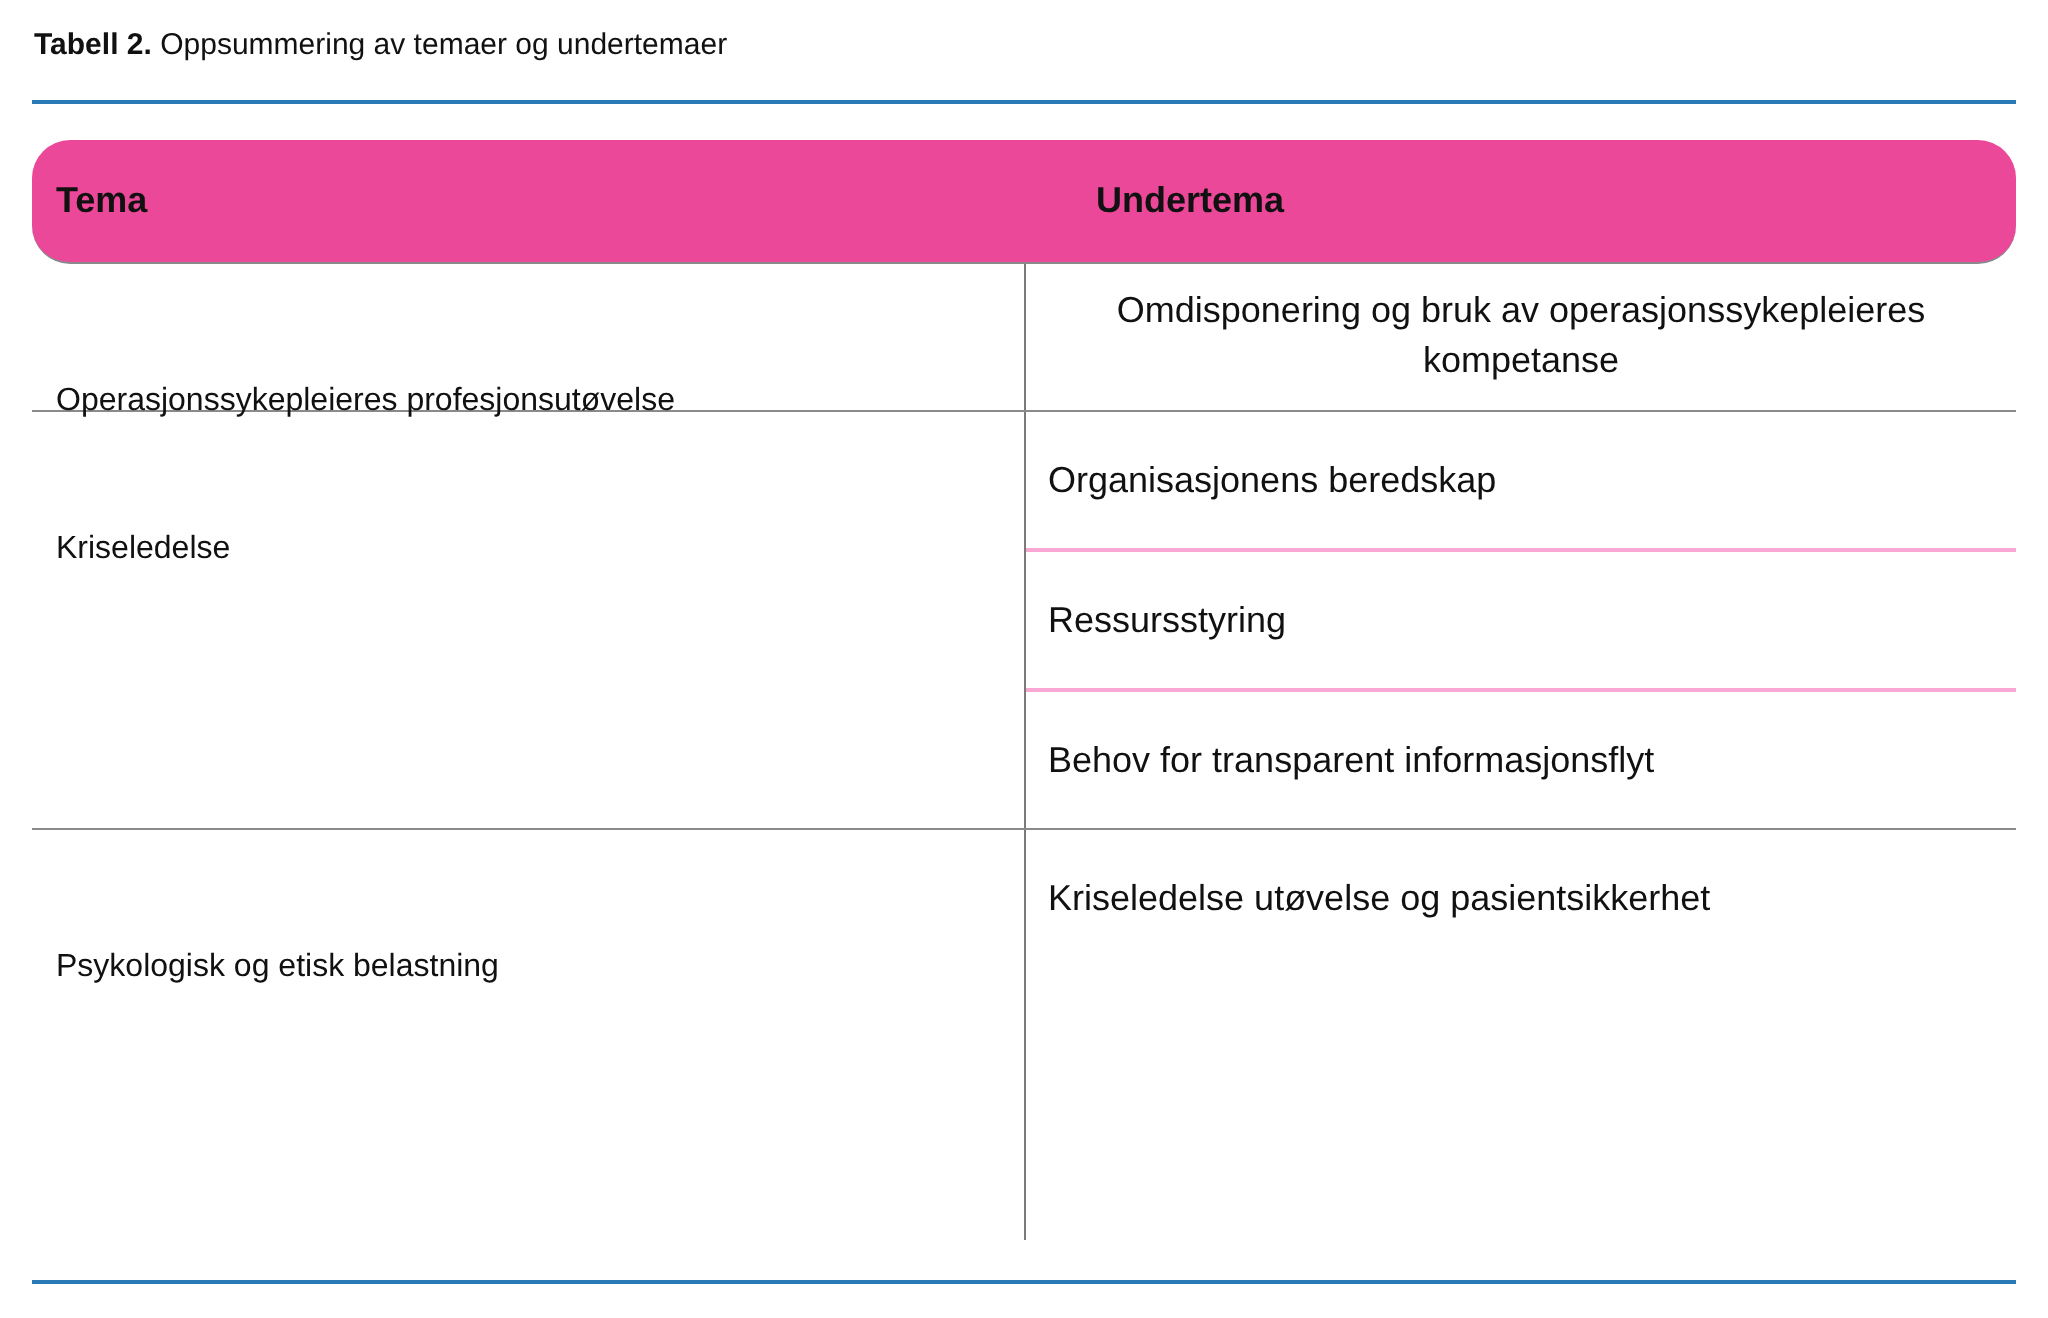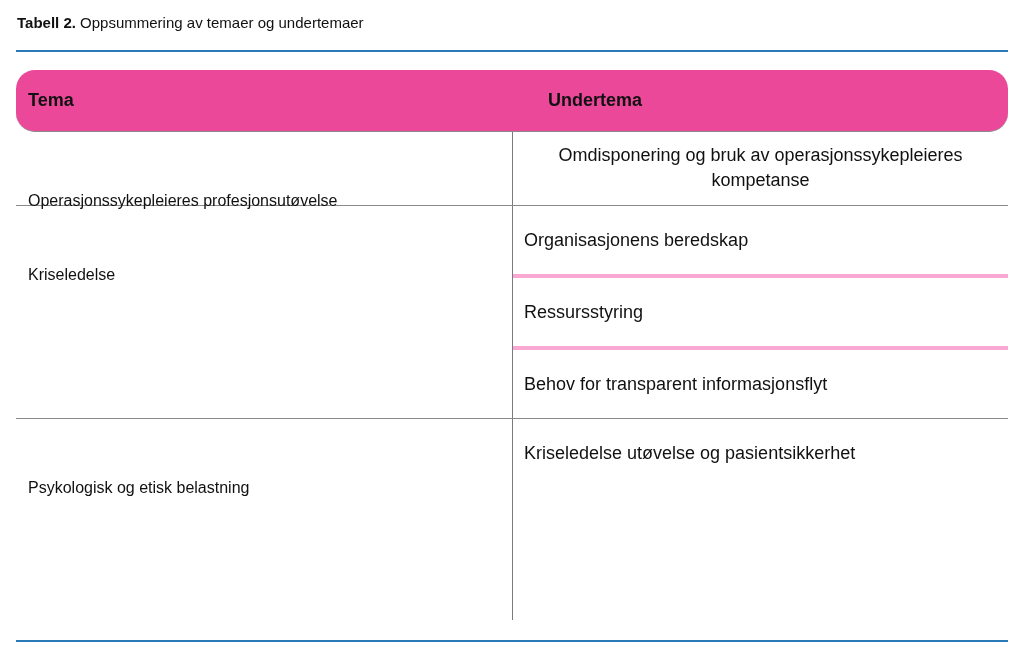--- a/index.html
+++ b/index.html
@@ -12,21 +12,21 @@
   .table { position:absolute; left:16px; top:70px; width:992px; }
   .hdr { position:relative; height:61px; background:#ec4899; border-bottom:1px solid #8a8a8a;border-radius:19px; }
   .hdr .c { position:absolute; top:0; height:61px; line-height:61px; font-weight:bold; font-size:18px; }
   .hdr .c1 { left:12px; }
   .hdr .c2 { left:484px;margin-left:48px; }
   .vline { position:absolute; left:496px; top:0; width:1px; height:550px; background:#7a7a7a; }
   .grp { position:relative; border-bottom:1px solid #8a8a8a; }
   .grp.last { border-bottom:none; }
   .tema { position:absolute; left:12px; top:10px; font-size:16px; line-height:25px;margin-top:46px; }
   .subs { margin-left:497px; }
-  .sub { height:68px; border-bottom:4px solid #f9a8d4; display:flex; align-items:center; padding-left:11px; font-size:18px; line-height:25px; }
+  .sub { height:68px; border-bottom:2px solid #f9a8d4; display:flex; align-items:center; padding-left:11px; font-size:18px; line-height:25px; }
   .sub:last-child { border-bottom:none;text-align:center; }
 </style>
 </head>
 <body>
 
 <div class="caption">
   <b>Tabell 2.</b>
   <span>Oppsummering av temaer og undertemaer</span>
 </div>
 <div class="rule top"></div>

